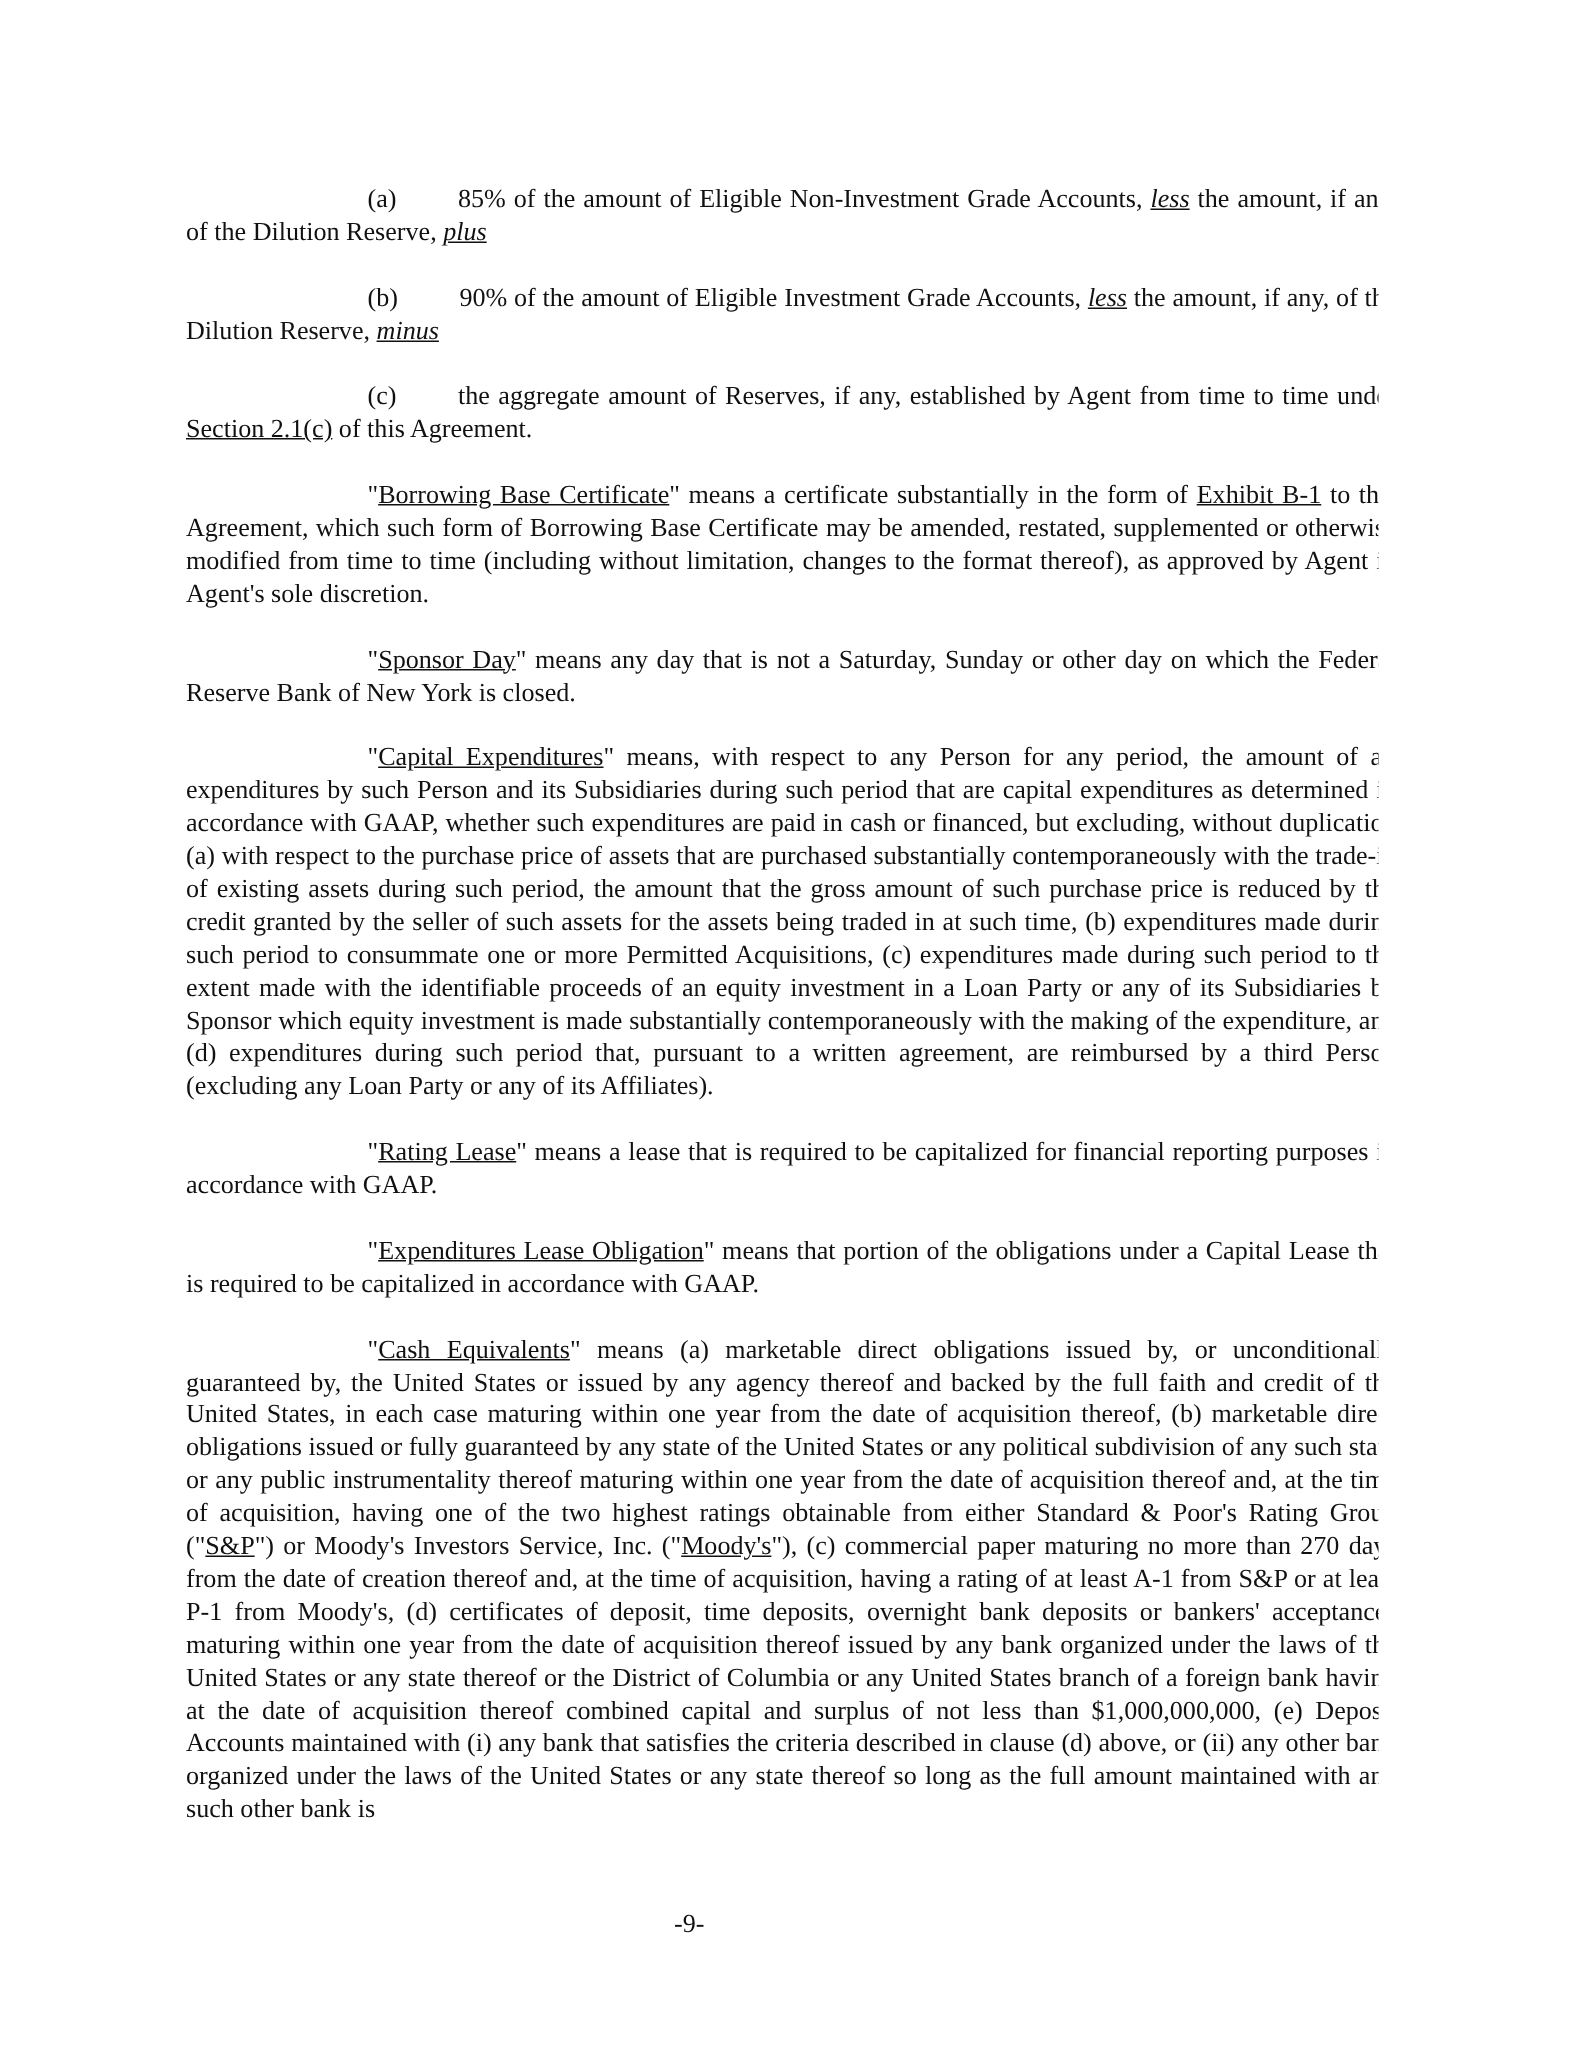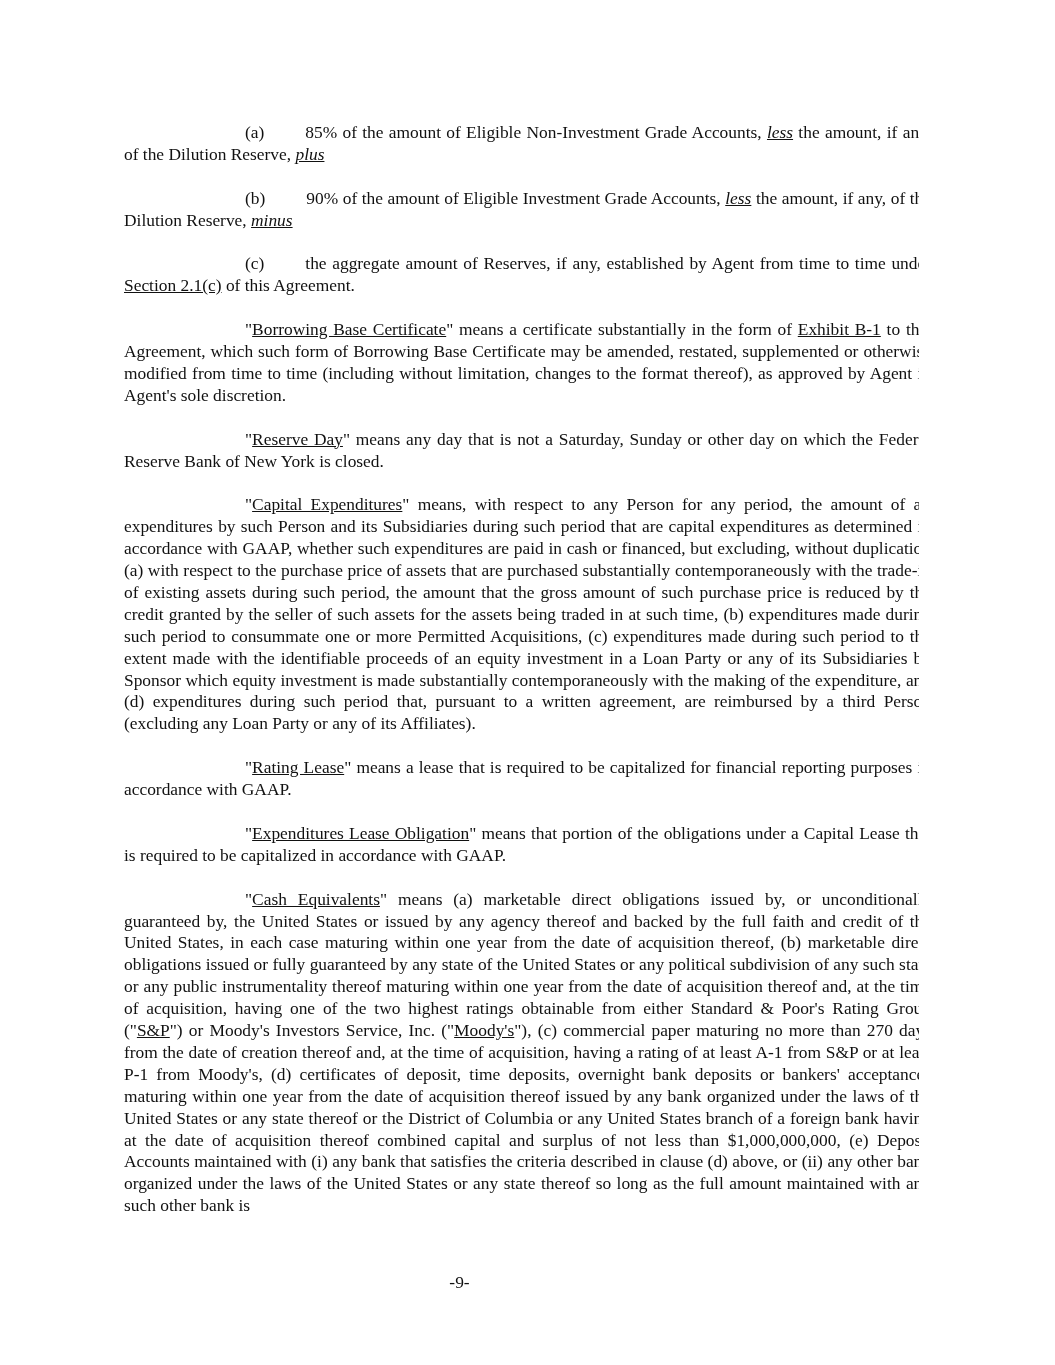--- a/index.html
+++ b/index.html
@@ -56,21 +56,21 @@
   <div class="content">
 
     <p class="para"><span>(a)</span><span class="tab"></span><span>85% of the amount of Eligible Non-Investment Grade Accounts, </span><span class="iu">less</span><span> the amount, if any, of the Dilution Reserve, </span><span class="iu">plus</span></p>
 
     <p class="para"><span>(b)</span><span class="tab"></span><span>90% of the amount of Eligible Investment Grade Accounts, </span><span class="iu">less</span><span> the amount, if any, of the Dilution Reserve, </span><span class="iu">minus</span></p>
 
     <p class="para"><span>(c)</span><span class="tab"></span><span>the aggregate amount of Reserves, if any, established by Agent from time to time under </span><span class="u">Section 2.1(c)</span><span> of this Agreement.</span></p>
 
     <p class="para"><span>"</span><span class="u">Borrowing Base Certificate</span><span>" means a certificate substantially in the form of </span><span class="u">Exhibit B-1</span><span> to this Agreement, which such form of Borrowing Base Certificate may be amended, restated, supplemented or otherwise modified from time to time (including without limitation, changes to the format thereof), as approved by Agent in Agent's sole discretion.</span></p>
 
-    <p class="para"><span>"</span><span class="u">Reserve Day</span><span>" means any day that is not a Saturday, Sunday or other day on which the Federal Reserve Bank of New York is closed.</span></p>
+    <p class="para"><span>"</span><span class="u">Sponsor Day</span><span>" means any day that is not a Saturday, Sunday or other day on which the Federal Reserve Bank of New York is closed.</span></p>
 
     <p class="para"><span>"</span><span class="u">Capital Expenditures</span><span>" means, with respect to any Person for any period, the amount of all expenditures by such Person and its Subsidiaries during such period that are capital expenditures as determined in accordance with GAAP, whether such expenditures are paid in cash or financed, but excluding, without duplication (a) with respect to the purchase price of assets that are purchased substantially contemporaneously with the trade-in of existing assets during such period, the amount that the gross amount of such purchase price is reduced by the credit granted by the seller of such assets for the assets being traded in at such time, (b) expenditures made during such period to consummate one or more Permitted Acquisitions, (c) expenditures made during such period to the extent made with the identifiable proceeds of an equity investment in a Loan Party or any of its Subsidiaries by Sponsor which equity investment is made substantially contemporaneously with the making of the expenditure, and (d) expenditures during such period that, pursuant to a written agreement, are reimbursed by a third Person (excluding any Loan Party or any of its Affiliates).</span></p>
 
     <p class="para"><span>"</span><span class="u">Rating Lease</span><span>" means a lease that is required to be capitalized for financial reporting purposes in accordance with GAAP.</span></p>
 
     <p class="para"><span>"</span><span class="u">Expenditures Lease Obligation</span><span>" means that portion of the obligations under a Capital Lease that is required to be capitalized in accordance with GAAP.</span></p>
 
     <p class="para"><span>"</span><span class="u">Cash Equivalents</span><span>" means (a) marketable direct obligations issued by, or unconditionally guaranteed by, the United States or issued by any agency thereof and backed by the full faith and credit of the United States, in each case maturing within one year from the date of acquisition thereof, (b) marketable direct obligations issued or fully guaranteed by any state of the United States or any political subdivision of any such state or any public instrumentality thereof maturing within one year from the date of acquisition thereof and, at the time of acquisition, having one of the two highest ratings obtainable from either Standard &amp; Poor's Rating Group ("</span><span class="u">S&amp;P</span><span>") or Moody's Investors Service, Inc. ("</span><span class="u">Moody's</span><span>"), (c) commercial paper maturing no more than 270 days from the date of creation thereof and, at the time of acquisition, having a rating of at least A-1 from S&amp;P or at least P-1 from Moody's, (d) certificates of deposit, time deposits, overnight bank deposits or bankers' acceptances maturing within one year from the date of acquisition thereof issued by any bank organized under the laws of the United States or any state thereof or the District of Columbia or any United States branch of a foreign bank having at the date of acquisition thereof combined capital and surplus of not less than $1,000,000,000, (e) Deposit Accounts maintained with (i) any bank that satisfies the criteria described in clause (d) above, or (ii) any other bank organized under the laws of the United States or any state thereof so long as the full amount maintained with any such other bank is</span></p>
 
   </div>

